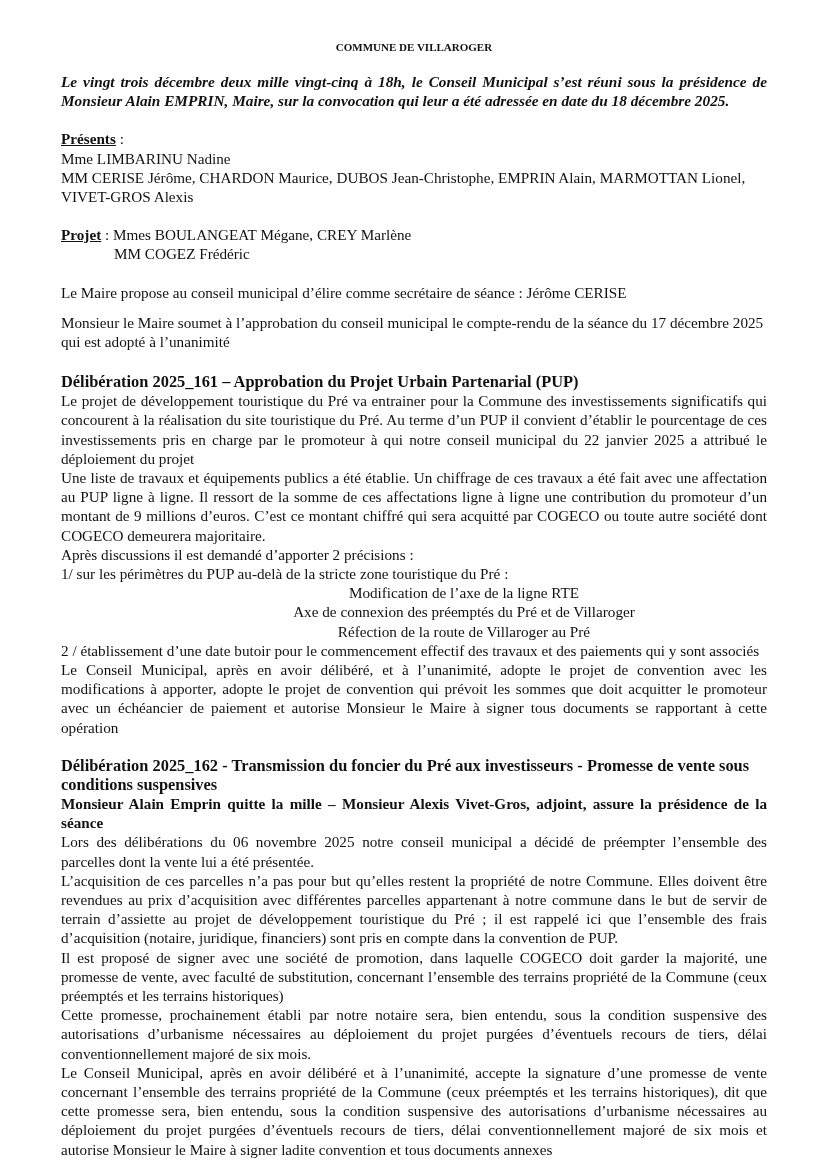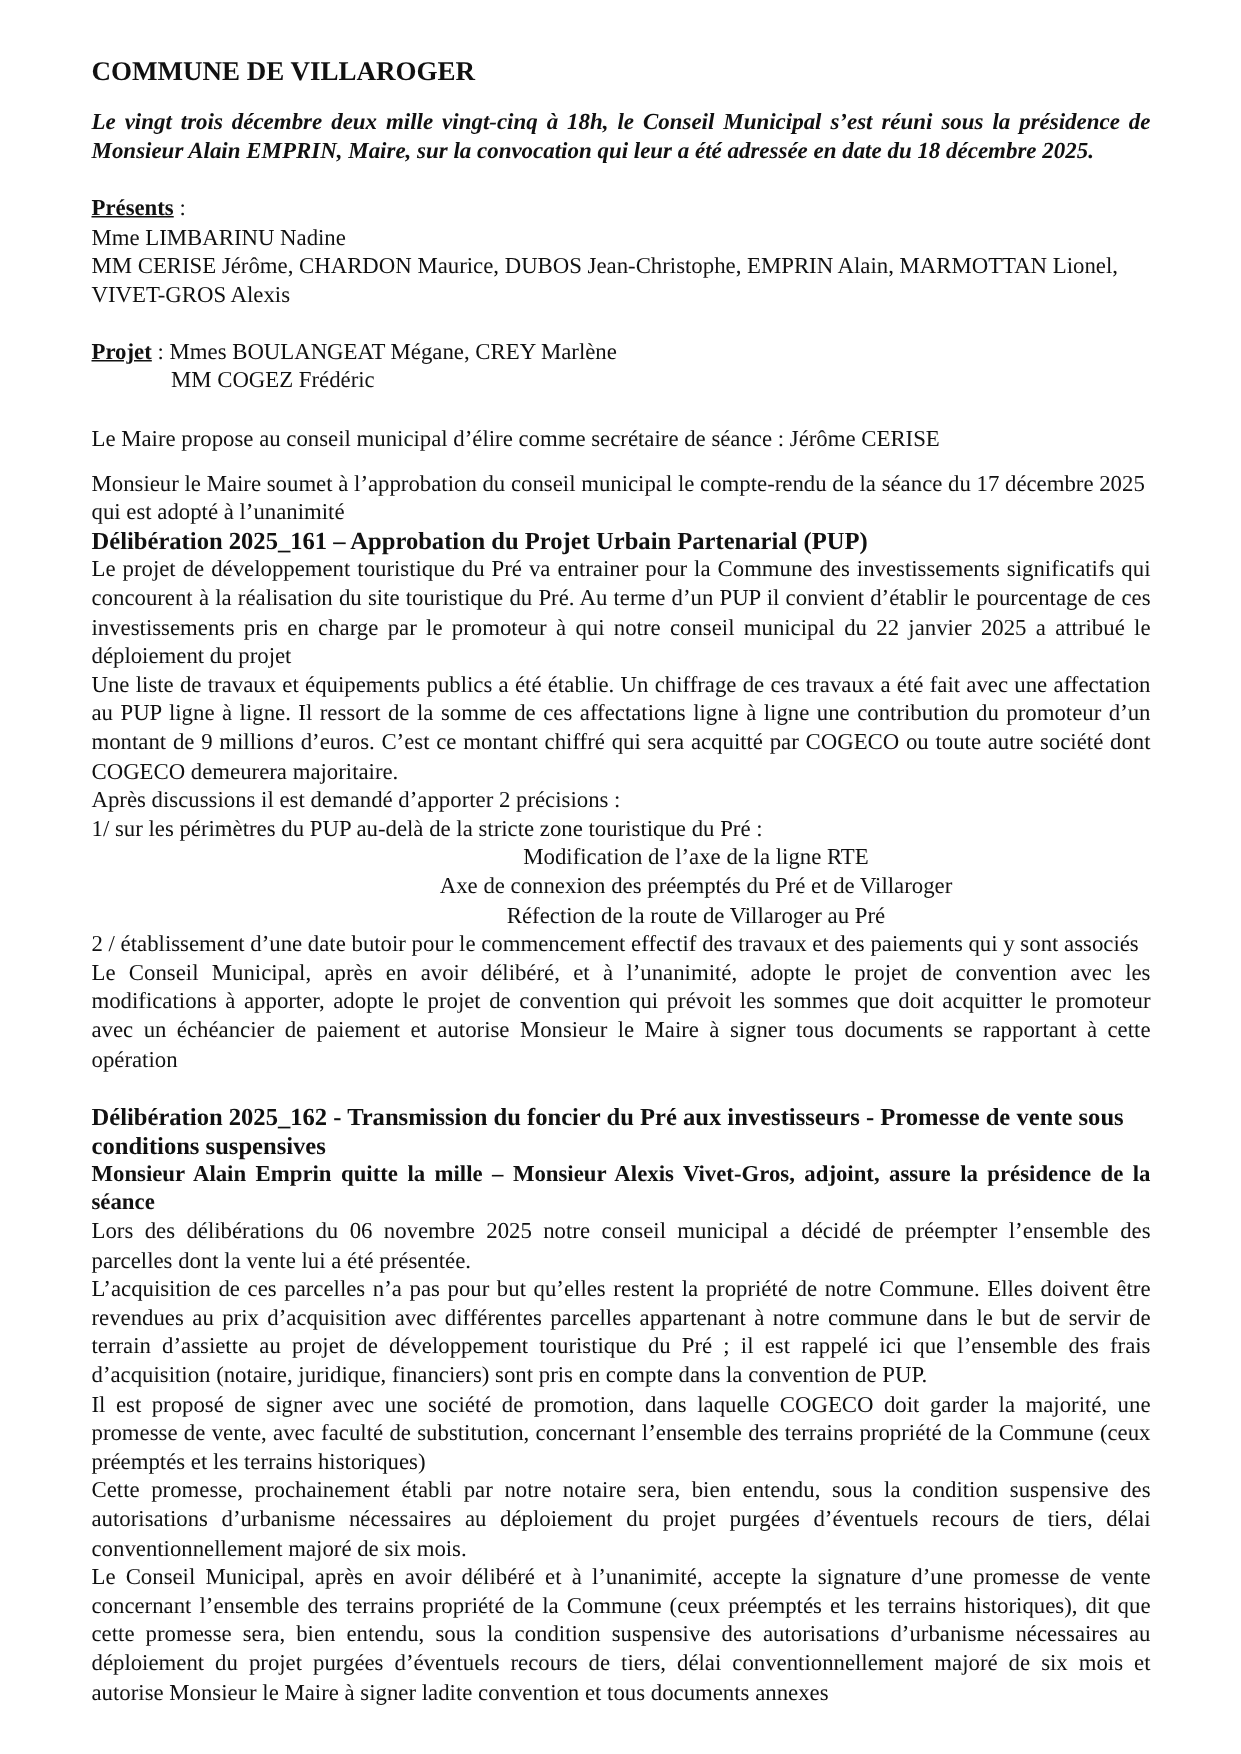--- a/index.html
+++ b/index.html
@@ -17,23 +17,23 @@
       font-size: 15.2px;
       line-height: 19.2px;
     }
     .page {
       position: absolute;
       left: 61px;
       top: 38px;
       width: 706px;
     }
     .title {
-      text-align: left;
+      text-align: center;
       font-weight: bold;
-      font-size: 18px;
+      font-size: 11px;
       line-height: 19px;
     }
     .intro {
       margin-top: 15px;
       font-weight: bold;
       text-align: justify;
       text-align-last: left;
       font-size: 15.3px;
       font-style: italic;
     }
@@ -44,21 +44,21 @@
       margin-top: 28px;
     }
     .indent-absent { padding-left: 53px; }
     .para-gap { margin-top: 11px; }
     .justify { text-align: justify; }
     .delib-title {
       font-weight: bold;
       font-size: 16.4px;
       line-height: 19px;
     }
-    .delib-1 { }
+    .delib-1 { margin-top: 21px; }
     .delib-2 { margin-top: 19px; }
     .sub-item { padding-left: 100px; text-align: center; }
     .bold-line { font-weight: bold; text-align: justify; text-align-last: justify; }
     p { margin: 0; }
   </style>
 </head>
 <body>
 
 <div class="page">
 

